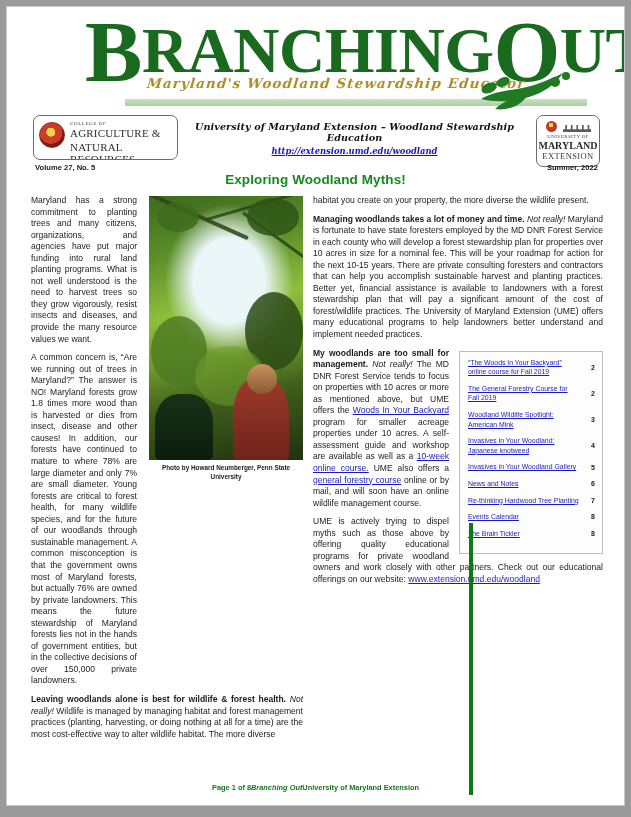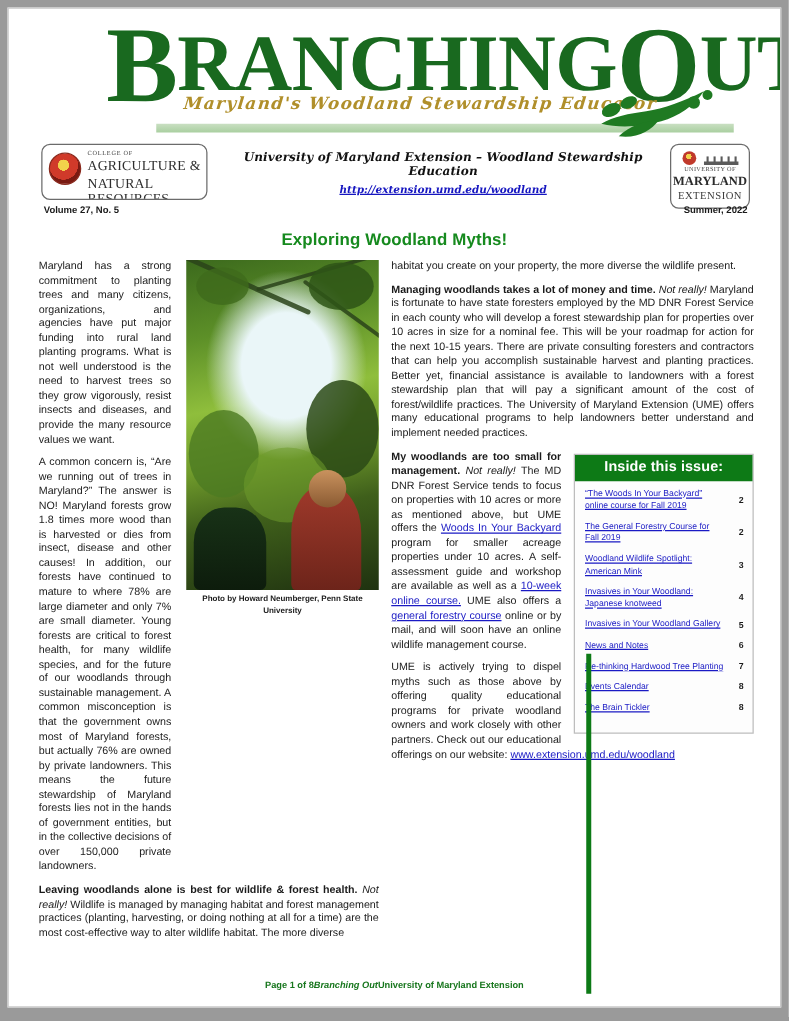--- a/index.html
+++ b/index.html
@@ -50,21 +50,21 @@
   }
   .leaf-svg { position:absolute; left:448px; top:52px; }
 
   
   .idbar { position:relative; height:56px; }
   .badge {
     position:absolute; top:0;
     border:1px solid #6b6b6b; border-radius:7px; background:#fff;
     overflow:hidden;
   }
-  .badge.left { left:26px; width:133px; height:45px; }
+  .badge.left { left:26px; width:145px; height:45px; }
   .badge.right{ right:24px; width:64px; height:52px; }
   .badge-seal {
     position:absolute; left:5px; top:6px; width:26px; height:26px;
     border-radius:50%;
     background:radial-gradient(circle at 45% 38%, #f2d24b 0 22%, #d03a2a 23% 58%, #7a1a12 59% 100%);
     border:1px solid #8a2a1e;
   }
   .badge-l1 { position:absolute; left:36px; top:5px; font-size:5px; letter-spacing:.6px; color:#3b3b3b; font-family:"Liberation Serif",serif; }
   .badge-l2 { position:absolute; left:36px; top:11px; font-size:11px; color:#2e2e2e; font-family:"Liberation Serif",serif; letter-spacing:.2px; }
   .badge-l3 { position:absolute; left:36px; top:25px; font-size:11px; color:#2e2e2e; font-family:"Liberation Serif",serif; letter-spacing:.2px; }
@@ -97,21 +97,21 @@
 
   .volume { position:absolute; left:28px; top:48px; font-size:7.6px; font-weight:700; color:#1a1a1a; }
   .season { position:absolute; right:26px; top:48px; font-size:7.6px; font-weight:700; color:#1a1a1a; }
 
   
   .headline {
     text-align:center;
     color:#168a1e;
     font-weight:700;
     font-size:13.5px;
-    margin:13px 0 8px 0;
+    margin:1px 0 8px 0;
     letter-spacing:.1px;
   }
 
   .columns { position:relative; padding:0 24px; }
   .col-left  { position:absolute; left:24px; top:0; width:272px; }
   .col-right { position:absolute; left:306px; top:0; width:290px; }
 
   .p, .p-ind { font-size:8.55px; line-height:11.55px; color:#1b1b1b; text-align:justify; margin:0 0 7px 0; }
   .p b { font-weight:700; }
   .p i, .p-ind i { font-style:italic; }
@@ -269,21 +269,20 @@
       <p class="p"><b>Leaving woodlands alone is best for wildlife &amp; forest health.</b> <i>Not really!</i><span> Wildlife is managed by managing habitat and forest management practices (planting, harvesting, or doing nothing at all for a time) are the most cost-effective way to alter wildlife habitat. The more diverse</span></p>
     </div>
 
     <div class="col-right">
 
       <p class="p">habitat you create on your property, the more diverse the wildlife present.</p>
 
       <p class="p"><b>Managing woodlands takes a lot of money and time.</b> <i>Not really!</i><span> Maryland is fortunate to have state foresters employed by the MD DNR Forest Service in each county who will develop a forest stewardship plan for properties over 10 acres in size for a nominal fee. This will be your roadmap for action for the next 10-15 years. There are private consulting foresters and contractors that can help you accomplish sustainable harvest and planting practices. Better yet, financial assistance is available to landowners with a forest stewardship plan that will pay a significant amount of the cost of forest/wildlife practices. The University of Maryland Extension (UME) offers many educational programs to help landowners better understand and implement needed practices.</span></p>
 
       <div class="toc">
-        <div class="toc-head">Inside this issue:</div>
         <div class="toc-body">
           <div class="toc-row">
             <span class="toc-title">“The Woods In Your Backyard” online course for Fall 2019</span>
             <span class="toc-page">2</span>
           </div>
           <div class="toc-row">
             <span class="toc-title">The General Forestry Course for Fall 2019</span>
             <span class="toc-page">2</span>
           </div>
           <div class="toc-row">

